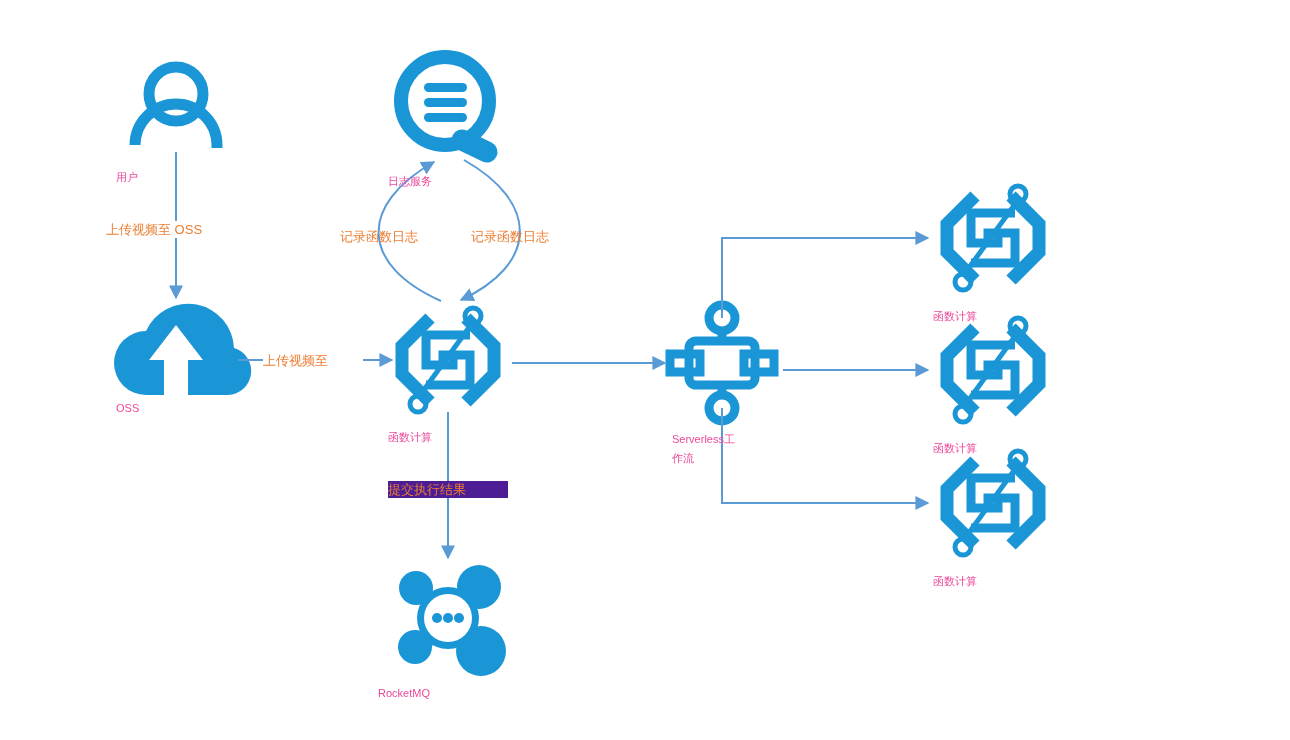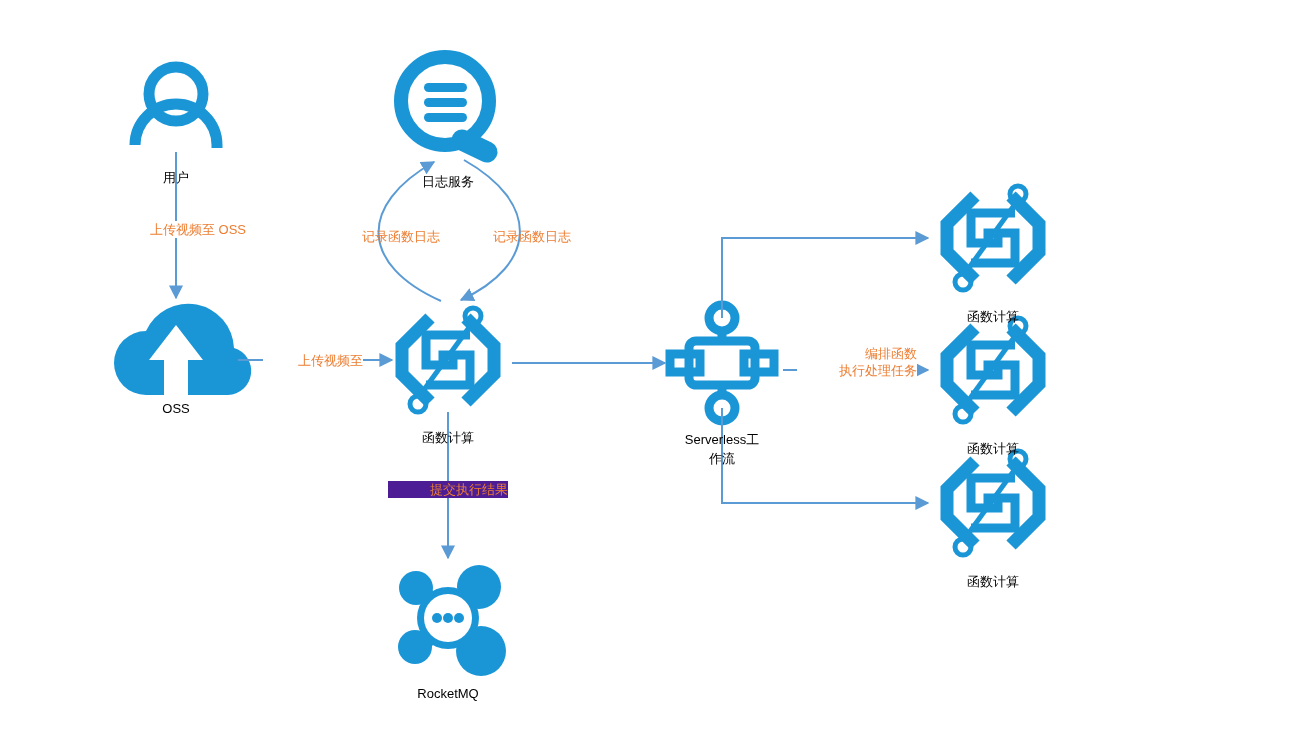--- a/index.html
+++ b/index.html
@@ -20,33 +20,33 @@
   }
   #diagram-svg {
     position: absolute;
     left: 0;
     top: 0;
     width: 1290px;
     height: 740px;
   }
   .node-label {
     position: absolute;
-    color: #000000;
-    font-size: 13px;
+    color: #ec4899;
+    font-size: 11px;
     line-height: 19px;
-    text-align: center;
+    text-align: left;
     white-space: pre-line;
     font-family: "Liberation Sans", "DejaVu Sans", sans-serif;
   }
   .edge-label {
     position: absolute;
     color: #ed7d31;
     font-size: 13px;
     line-height: 17px;
-    text-align: right;
+    text-align: left;
     white-space: pre-line;
     font-family: "Liberation Sans", "DejaVu Sans", sans-serif;
   }
   .lbl-w140 { width: 140px; margin-left: -70px; }
   .lbl-w120 { width: 120px; margin-left: -60px; }
   .lbl-w100 { width: 100px; margin-left: -50px; }
 </style>
 </head>
 <body>
 
@@ -187,16 +187,14 @@
 
   <div class="edge-label lbl-w100" style="left:313px; top:352px; background:#fff;">上传视频至</div>
 
   <div class="edge-label lbl-w100" style="left:390px; top:228px;">记录函数日志</div>
 
   <div class="edge-label lbl-w100" style="left:521px; top:228px;">记录函数日志</div>
 
 
   <div class="edge-label lbl-w120" style="left:448px; top:481px; background:#4c1d95;">提交执行结果</div>
 
-  <div class="edge-label lbl-w120" style="left:857px; top:345px; background:#fff;">编排函数
-执行处理任务</div>
 
 </div>
 
 </body></html>

